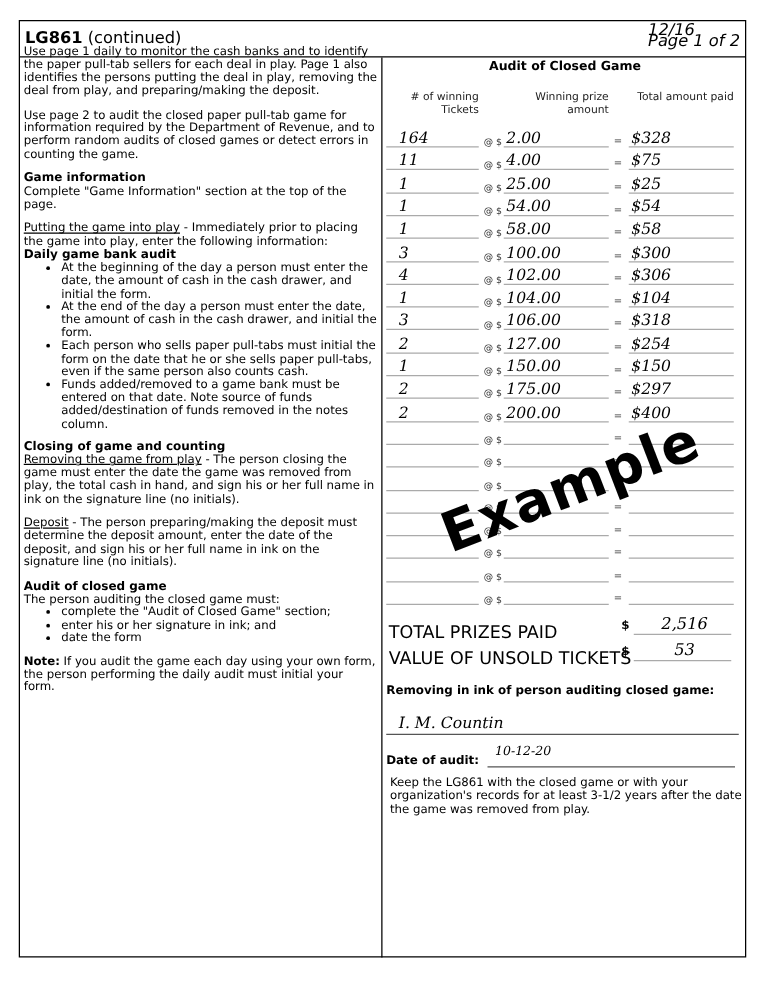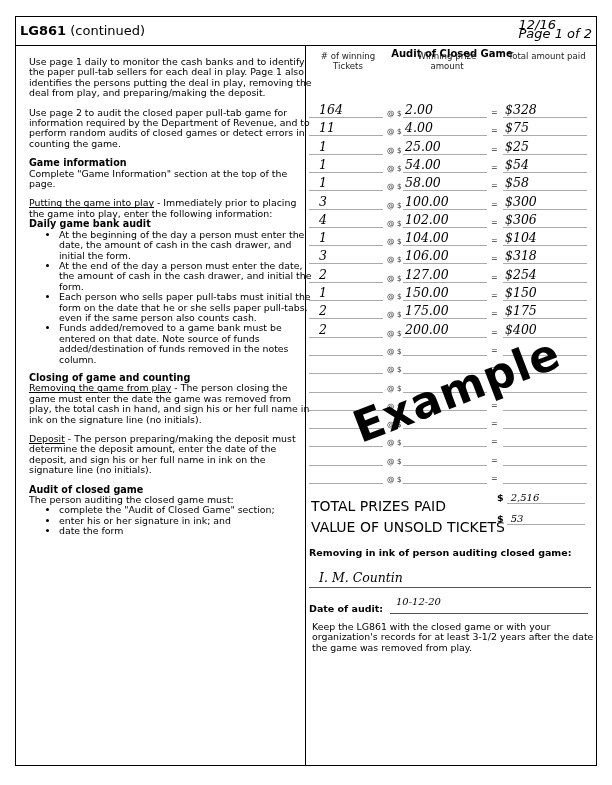--- a/index.html
+++ b/index.html
@@ -6,40 +6,40 @@
   body { width:612px; height:785px; position:relative; overflow:hidden;
          font-family:"DejaVu Sans", "Liberation Sans", sans-serif; color:#000; }
   .frame { position:absolute; left:15px; top:16px; width:582px; height:750px;
            border:1.5px solid #000; box-sizing:border-box; }
   .header { position:absolute; left:0; top:0; width:100%; height:29px;
             border-bottom:1.5px solid #000; box-sizing:border-box; }
   .title { position:absolute; left:4px; top:6px; font-size:13px; }
   .title b { font-weight:bold; }
   .rev { position:absolute; right:4px; top:3px; font-size:13px; text-align:left; line-height:9px;font-style:italic; }
   .coldiv { position:absolute; left:289px; top:29px; width:0; height:720px; border-left:1.5px solid #000; }
-  .left { position:absolute; left:3px; top:40px; width:283px; font-size:9.4px; line-height:10.4px;margin-left:10px; }
+  .left { position:absolute; left:3px; top:20px; width:283px; font-size:9.4px; line-height:10.4px; }
   .left p { margin:0 0 9px 0; }
   .left h4 { margin:0; font-size:9.6px; font-weight:bold; }
   .left ul { margin:0 0 8px 0; padding-left:30px; }
   .left li { margin:0; }
   .u { text-decoration:underline; }
   .right { position:absolute; left:291px; top:29px; width:290px; height:720px; }
   .audit-title { position:absolute; left:0; top:2px; width:100%; text-align:center; font-weight:bold; font-size:10px; }
-  .colh { position:absolute; top:6px; font-size:8.6px; text-align:center; line-height:9.5px; color:#222; }
+  .colh { position:absolute; top:28px; font-size:8.6px; text-align:right; line-height:9.5px; color:#222; }
   .row { position:absolute; left:0; width:290px; height:18px; }
   .cell { position:absolute; bottom:2px; height:16px; border-bottom:1.2px solid #aaa; font-family:"DejaVu Serif", serif; font-style:italic; font-size:12.5px; line-height:16px; }
   .c1 { left:2px; width:74px; padding-left:10px; box-sizing:border-box; }
   .at { position:absolute; left:80px; bottom:2px; font-size:7.5px; color:#333; }
   .c2 { left:96px; width:84px; padding-left:2px; box-sizing:border-box; }
   .eq { position:absolute; left:184px; bottom:3px; font-size:8px; color:#333; }
   .c3 { left:196px; width:84px; padding-left:2px; box-sizing:border-box; }
   .tot { position:absolute; left:4px; font-weight:normal; font-size:14px; }
   .totv { position:absolute; left:190px; width:90px; font-size:9.5px; }
   .totv .d { font-weight:bold; }
-  .totv .v { display:inline-block; width:78px; border-bottom:1.2px solid #aaa; font-family:"DejaVu Serif", serif; font-style:italic; font-size:10px; padding-left:4px; box-sizing:border-box; }
+  .totv .v { display:inline-block; width:78px; border-bottom:1.2px solid #aaa; font-family:"DejaVu Serif", serif; font-style:italic; font-size:13px; padding-left:4px; box-sizing:border-box;text-align:center; }
   .sig-label { position:absolute; left:2px; top:501px; font-weight:bold; font-size:9.5px; }
   .sig-line { position:absolute; left:2px; top:522px; width:282px; height:20px; border-bottom:1.2px solid #555; font-family:"DejaVu Serif", serif; font-style:italic; font-size:12.5px; padding-left:10px; box-sizing:border-box; line-height:20px; }
   .date-label { position:absolute; left:2px; top:557px; font-weight:bold; font-size:9.5px; }
   .date-line { position:absolute; left:83px; top:550px; width:198px; height:18px; border-bottom:1.2px solid #555; font-family:"DejaVu Serif", serif; font-style:italic; font-size:10px; padding-left:6px; box-sizing:border-box; }
   .keep { position:absolute; left:5px; top:576px; width:285px; font-size:9.4px; line-height:10.4px; }
   .watermark { position:absolute; left:346px; top:405px; font-family:"DejaVu Sans", sans-serif; font-weight:bold; font-size:44px; transform:rotate(-21deg); transform-origin:left top; letter-spacing:1px; }
 </style>
 </head>
 <body>
 
@@ -75,20 +75,21 @@
     <p><span class="u">Removing the game from play</span><span> - The person closing the game must enter the date the game was removed from play, the total cash in hand, and sign his or her full name in ink on the signature line (no initials).</span></p>
     <p><span class="u">Deposit</span><span> - The person preparing/making the deposit must determine the deposit amount, enter the date of the deposit, and sign his or her full name in ink on the signature line (no initials).</span></p>
 
     <h4>Audit of closed game</h4>
     <div>The person auditing the closed game must:</div>
     <ul>
       <li>complete the "Audit of Closed Game" section;</li>
       <li>enter his or her signature in ink; and</li>
       <li>date the form</li>
     </ul>
+    <p><b>Note:</b><span>  If you audit the game each day using your own form, the person performing the daily audit must initial your form.</span></p>
   </div>
 
   <div class="right">
     <div class="audit-title">Audit of Closed Game</div>
     <div class="colh" style="left:6px;width:70px;"># of winning Tickets</div>
     <div class="colh" style="left:100px;width:80px;">Winning prize amount</div>
     <div class="colh" style="left:200px;width:80px;">Total amount paid</div>
 
     <div id="rows">
         <div class="row" style="top: 56px;">
@@ -166,21 +167,21 @@
           <span class="at">@ $</span>
           <div class="cell c2">150.00</div>
           <span class="eq">=</span>
           <div class="cell c3">$150</div>
         </div>
         <div class="row" style="top: 257.3px;">
           <div class="cell c1">2</div>
           <span class="at">@ $</span>
           <div class="cell c2">175.00</div>
           <span class="eq">=</span>
-          <div class="cell c3">$175</div>
+          <div class="cell c3">$297</div>
         </div>
         <div class="row" style="top: 275.6px;">
           <div class="cell c1">2</div>
           <span class="at">@ $</span>
           <div class="cell c2">200.00</div>
           <span class="eq">=</span>
           <div class="cell c3">$400</div>
         </div>
         <div class="row" style="top: 293.9px;">
           <div class="cell c1"></div>

